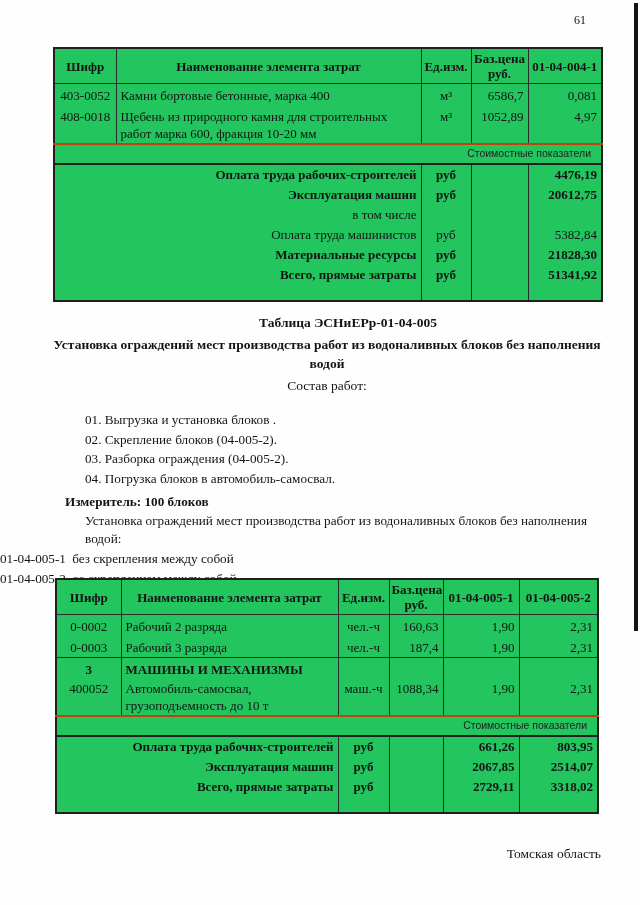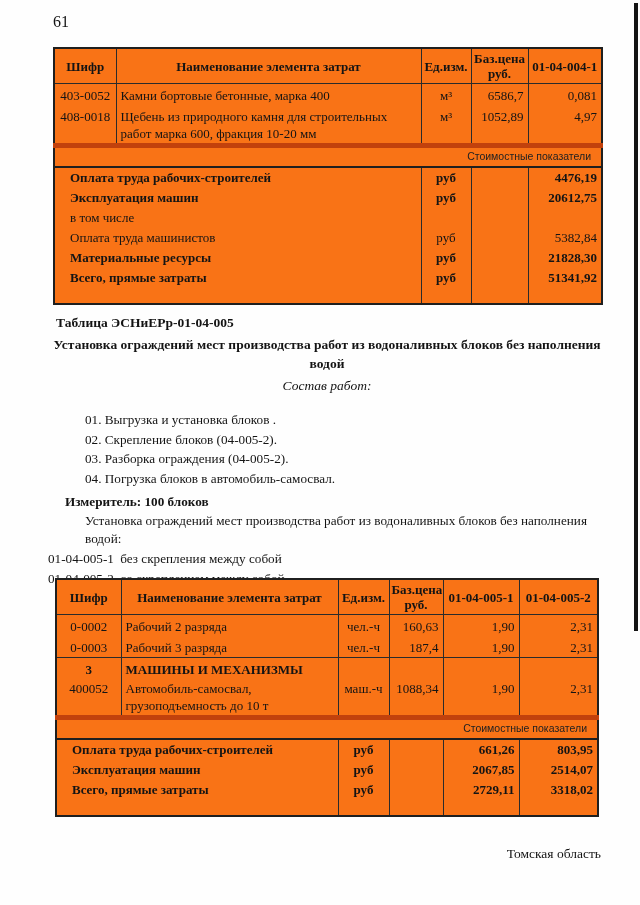--- a/index.html
+++ b/index.html
@@ -11,72 +11,72 @@
     background:#fefefe;
     font-family:"Liberation Serif", serif;
     color:#141414;
     overflow:hidden;
   }
   .scan-bar{
     position:absolute; right:2px; top:3px; width:4px; height:628px;
     background:#141414;
   }
   .pagenum{
-    position:absolute; top:13px; left:53px; width:548px;
-    text-align:left; font-size:16px;
+    position:absolute; top:13px; left:38px; width:548px;
+    text-align:right; font-size:12px;
   }
   
-  table{border-collapse:collapse; table-layout:fixed; background:#f97316;}
+  table{border-collapse:collapse; table-layout:fixed; background:#22c55e;}
   .doc-table{border:2px solid #1f1f1f;}
   .doc-table td{
     border-left:1px solid #2b2b2b; border-right:1px solid #2b2b2b;
     border-top:none; border-bottom:none;
     padding:1px 4px; font-size:13px; line-height:17px;
     vertical-align:top; overflow:hidden;
   }
   .thead td{
     border-bottom:1px solid #2b2b2b;
     text-align:center; font-weight:bold;
     vertical-align:middle; height:32px; line-height:15px; padding:1px 2px;
   }
   .label-row td{
     border-left:none; border-right:none;
-    border-top:5px solid #c2410c; border-bottom:2px solid #1f1f1f;
+    border-top:2px solid #c2410c; border-bottom:2px solid #1f1f1f;
     font-family:"Liberation Sans", sans-serif;
     font-size:10.5px; line-height:15px;
     text-align:right; padding:1px 10px 2px 4px; font-weight:normal;
     color:#222;
   }
   .mat-row td{padding-top:3px;}
   .sep-top td{border-top:1px solid #2b2b2b;}
   .cost-row td{line-height:20px; padding-top:0; padding-bottom:0;}
-  .cost-row .lbl{padding-left:15px;}
+  .cost-row .lbl{padding-left:5px;text-align:right;}
   .bold{font-weight:bold;}
   .num{text-align:right; padding-right:6px;}
   .ctr{text-align:center;}
   .unit-c{text-align:center;}
   .spacer-row td{height:13px;}
   #table1{position:absolute; top:47px; left:53px; width:548px;}
   #table2{position:absolute; top:578px; left:55px; width:542px;}
   
   .midtext{position:absolute; top:313px; left:0; width:640px; font-size:13.2px;}
-  .tbl-label{padding-left:56px; font-weight:bold; font-size:13.5px; line-height:19px;}
+  .tbl-label{padding-left:56px; font-weight:bold; font-size:13.5px; line-height:19px;text-align:center;}
   .main-title{
     margin-top:4px; margin-left:53px; width:548px;
     text-align:center; font-weight:bold; font-size:13.5px; line-height:18.5px;
   }
   .sostav{
     margin-top:3px; margin-left:53px; width:548px;
-    text-align:center; font-style:italic; font-size:13.5px; line-height:19px;
+    text-align:center; font-size:13.5px; line-height:19px;
   }
   .work-items{margin-top:15px; padding-left:85px;}
   .work-items div{line-height:19.7px;}
   .izmeritel{padding-left:65px; font-weight:bold; line-height:20px; margin-top:3px;}
   .descr{padding-left:85px; width:512px; line-height:18.5px;}
-  .variant{padding-left:48px; line-height:20px;}
+  .variant{line-height:20px;}
   .variant .vcode{display:inline-block; min-width:69px;}
   
   .footer{
     position:absolute; top:846px; left:53px; width:548px;
     text-align:right; font-size:13.5px;
   }
 </style>
 </head>
 <body>
 

